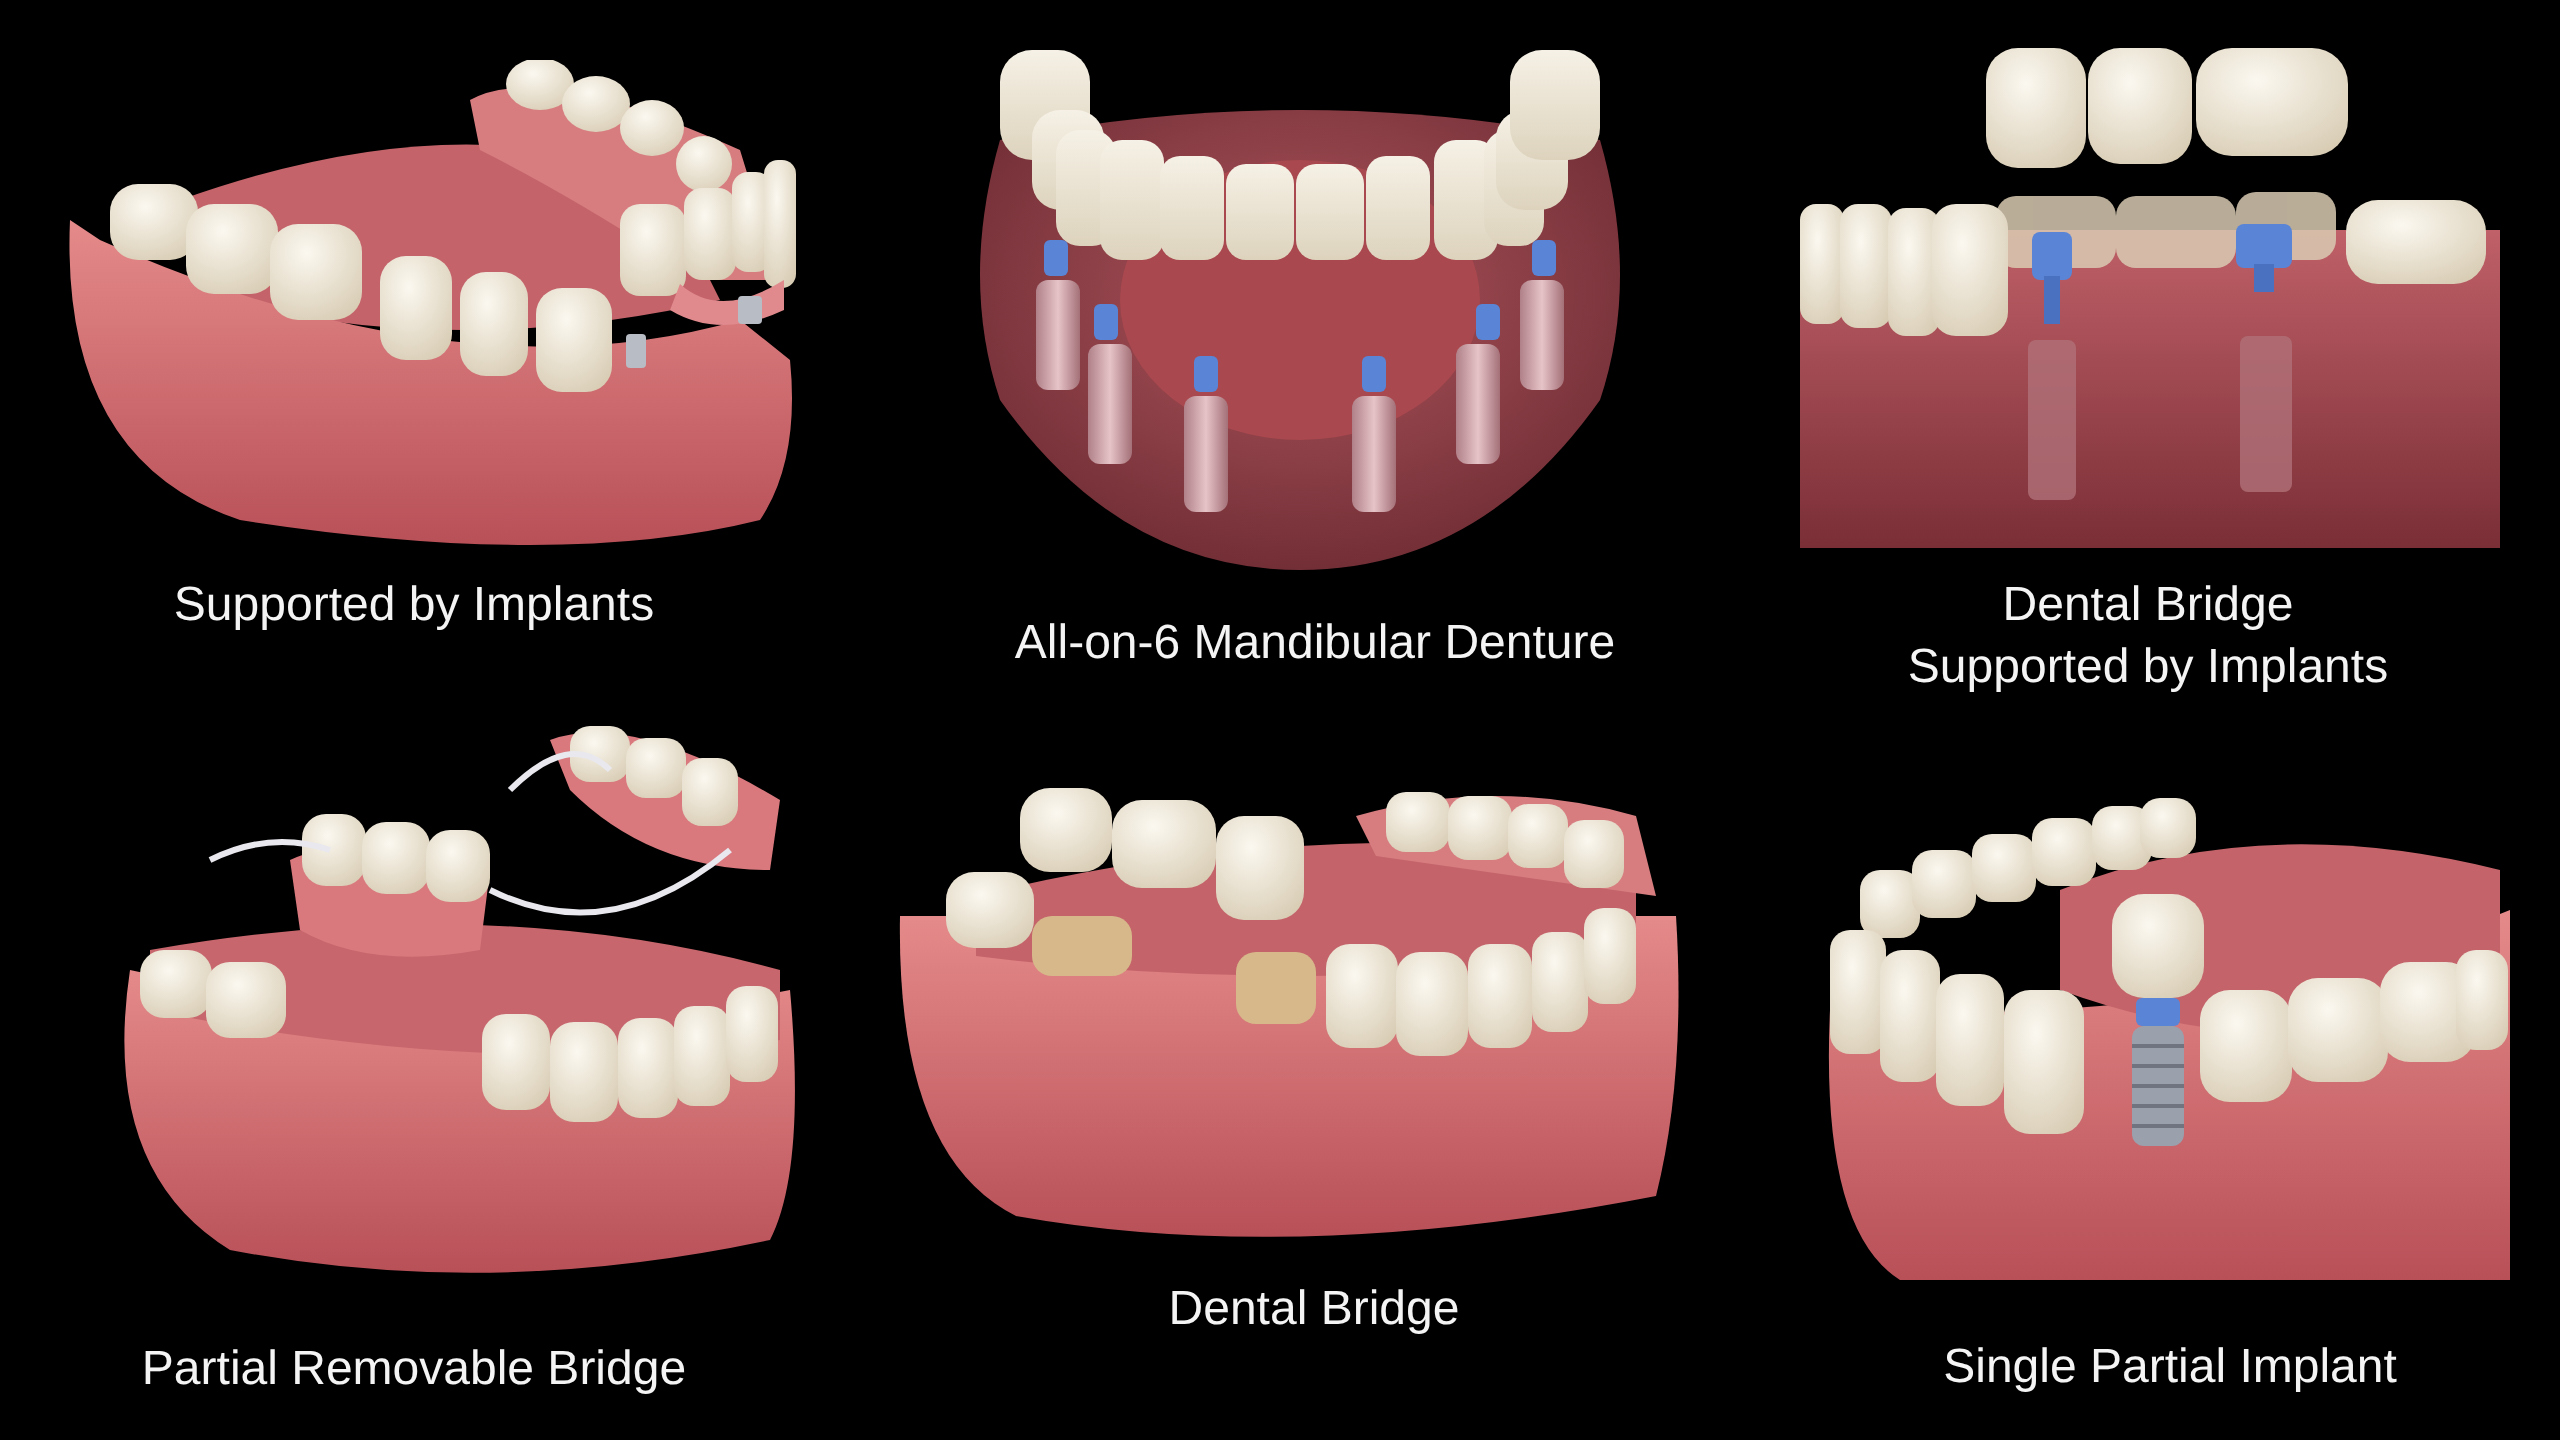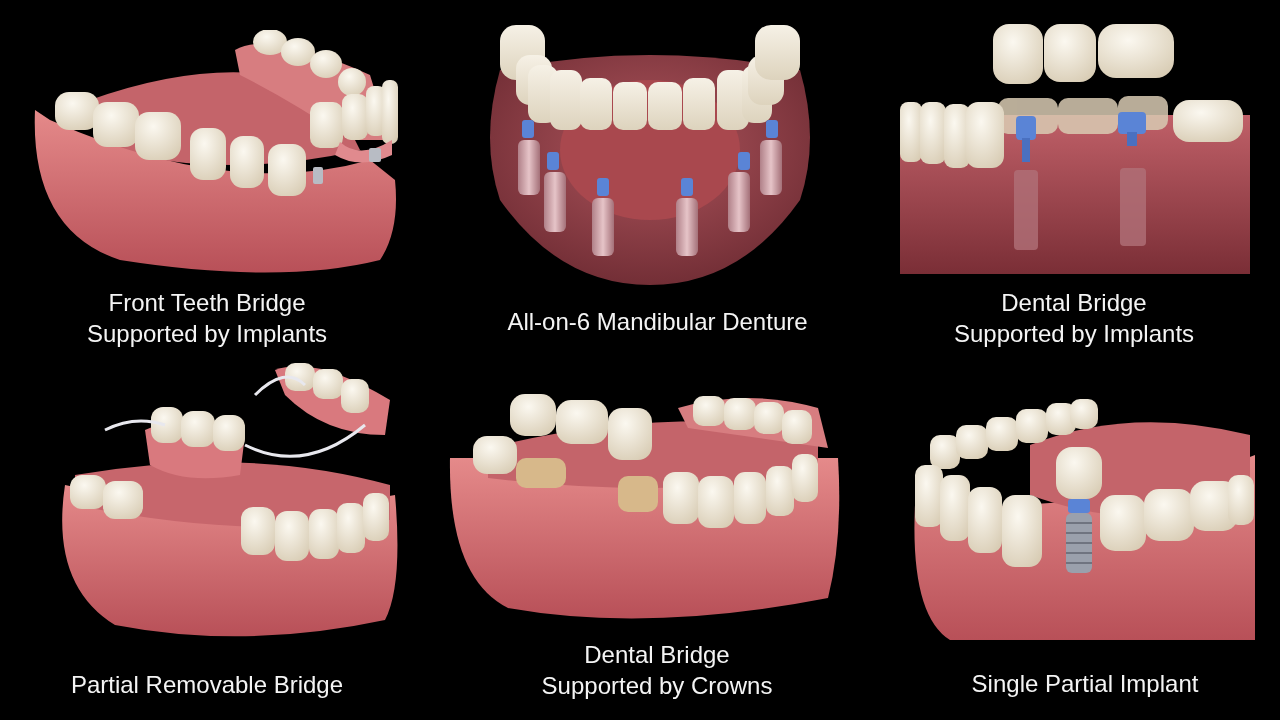--- a/index.html
+++ b/index.html
@@ -59,21 +59,20 @@
       <rect x="105" y="82" width="46" height="48" rx="14"></rect>
       <rect x="160" y="98" width="36" height="52" rx="13"></rect>
       <rect x="200" y="106" width="34" height="52" rx="13"></rect>
       <rect x="238" y="114" width="38" height="52" rx="13"></rect>
     </g>
 
     <rect x="283" y="137" width="10" height="17" rx="2" fill="#b8bcc4"></rect>
     <rect x="339" y="118" width="12" height="14" rx="2" fill="#b8bcc4"></rect>
   </svg>
   <div class="caption" style="left:57px;top:287px;width:300px">
-    <span>Front Teeth Bridge</span>
     <span>Supported by Implants</span>
   </div>
 </div>
 
 <div class="panel">
   <svg class="illus" style="left:480px;top:20px" width="340" height="270" viewBox="0 0 340 270">
     <defs>
       <radialGradient id="g2" cx="0.5" cy="0.4" r="0.7">
         <stop offset="0" stop-color="#b85a62"></stop>
           <stop offset="1" stop-color="#6e2a32"></stop>
@@ -253,21 +252,20 @@
       <rect x="25" y="48" width="44" height="38" rx="14"></rect>
       <rect x="215" y="84" width="36" height="52" rx="12"></rect>
       <rect x="250" y="88" width="36" height="52" rx="12"></rect>
       <rect x="286" y="84" width="32" height="52" rx="11"></rect>
       <rect x="318" y="78" width="28" height="50" rx="10"></rect>
       <rect x="344" y="66" width="26" height="48" rx="10"></rect>
     </g>
   </svg>
   <div class="caption" style="left:507px;top:639px;width:300px">
     <span>Dental Bridge</span>
-    <span>Supported by Crowns</span>
   </div>
 </div>
 
 <div class="panel">
   <svg class="illus" style="left:910px;top:395px" width="345" height="245" viewBox="0 0 345 245">
     <defs>
       <linearGradient id="g6" x1="0" y1="0" x2="0" y2="1">
         <stop offset="0" stop-color="#e58a8a"></stop>
           <stop offset="1" stop-color="#b85058"></stop>
       </linearGradient>

